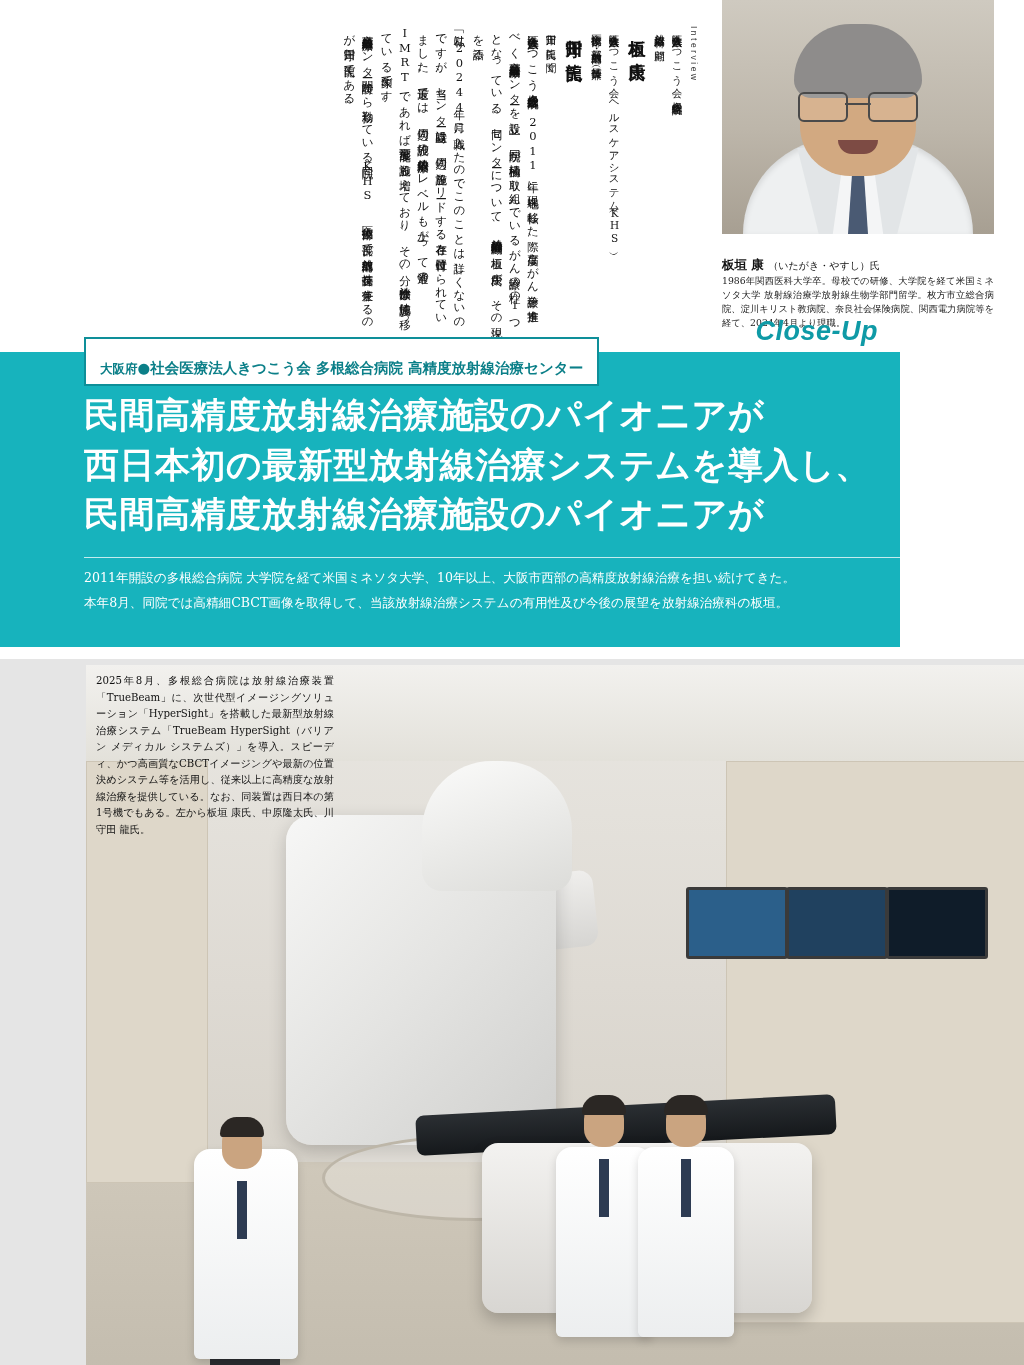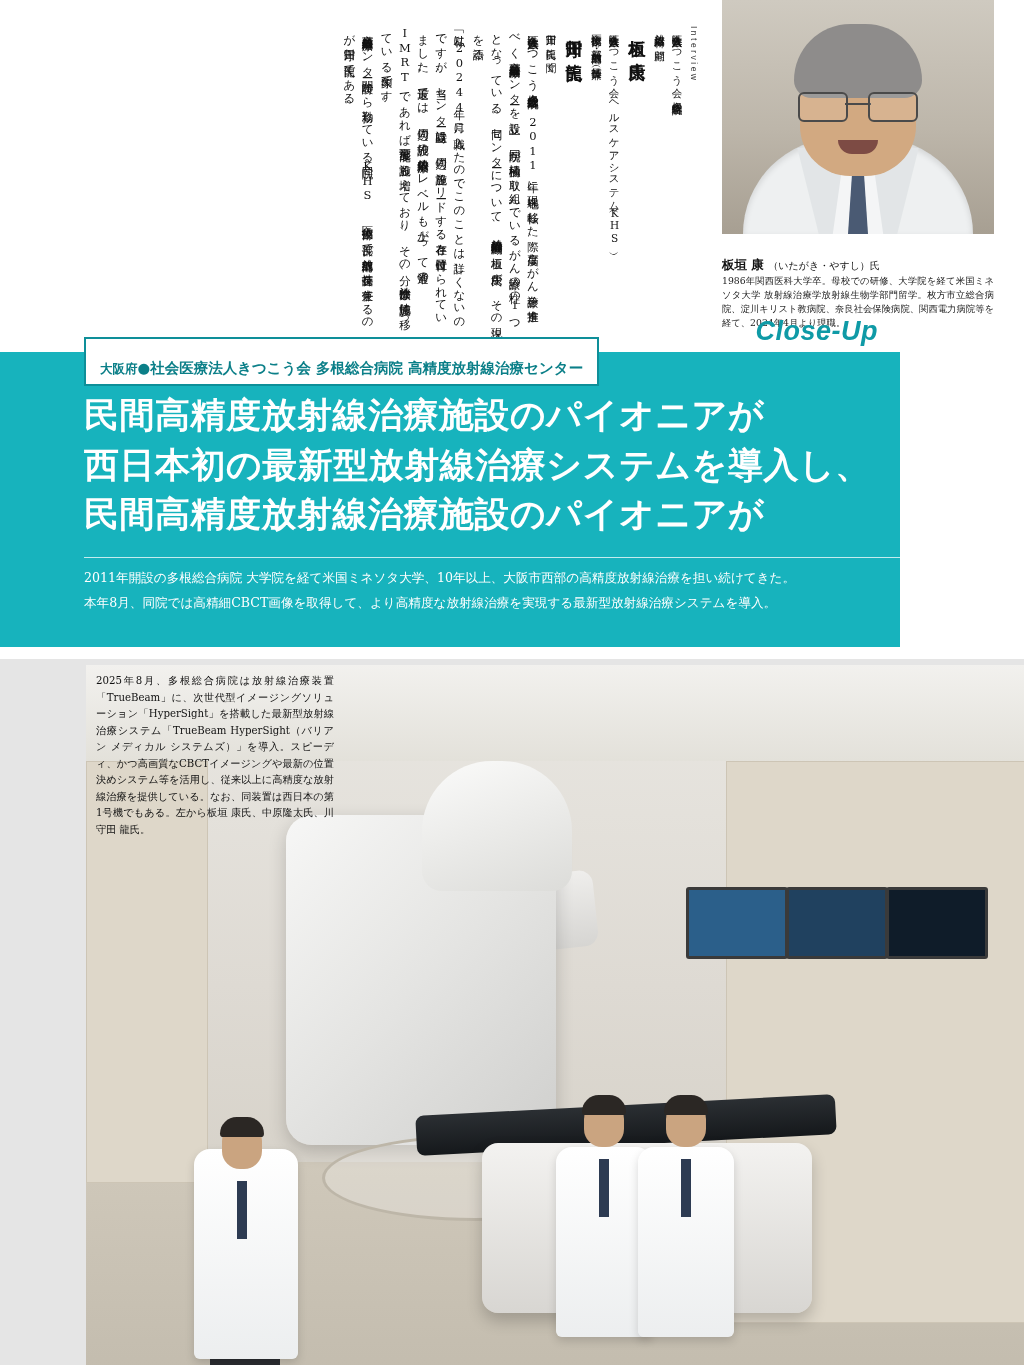--- a/index.html
+++ b/index.html
@@ -461,21 +461,21 @@
   <div id="headline">
     <div>民間高精度放射線治療施設のパイオニアが</div>
     <div>西日本初の最新型放射線治療システムを導入し、</div>
     <div>民間高精度放射線治療施設のパイオニアが</div>
   </div>
 
   <div id="banner-divider"></div>
 
   <div id="lead">
     <div>2011年開設の多根総合病院 大学院を経て米国ミネソタ大学、10年以上、大阪市西部の高精度放射線治療を担い続けてきた。</div>
-    <div>本年8月、同院では高精細CBCT画像を取得して、より高精度な放射線治療を実現する最新型放射線治療システムを導入。</div>
+    <div>本年8月、同院では高精細CBCT画像を取得して、当該放射線治療システムの有用性及び今後の展望を放射線治療科の板垣。</div>
   </div>
 
 </div>
 
 <div id="photo-section">
 
   <div id="room-photo">
     <div class="ceiling"></div>
     <div class="floor"></div>
 

